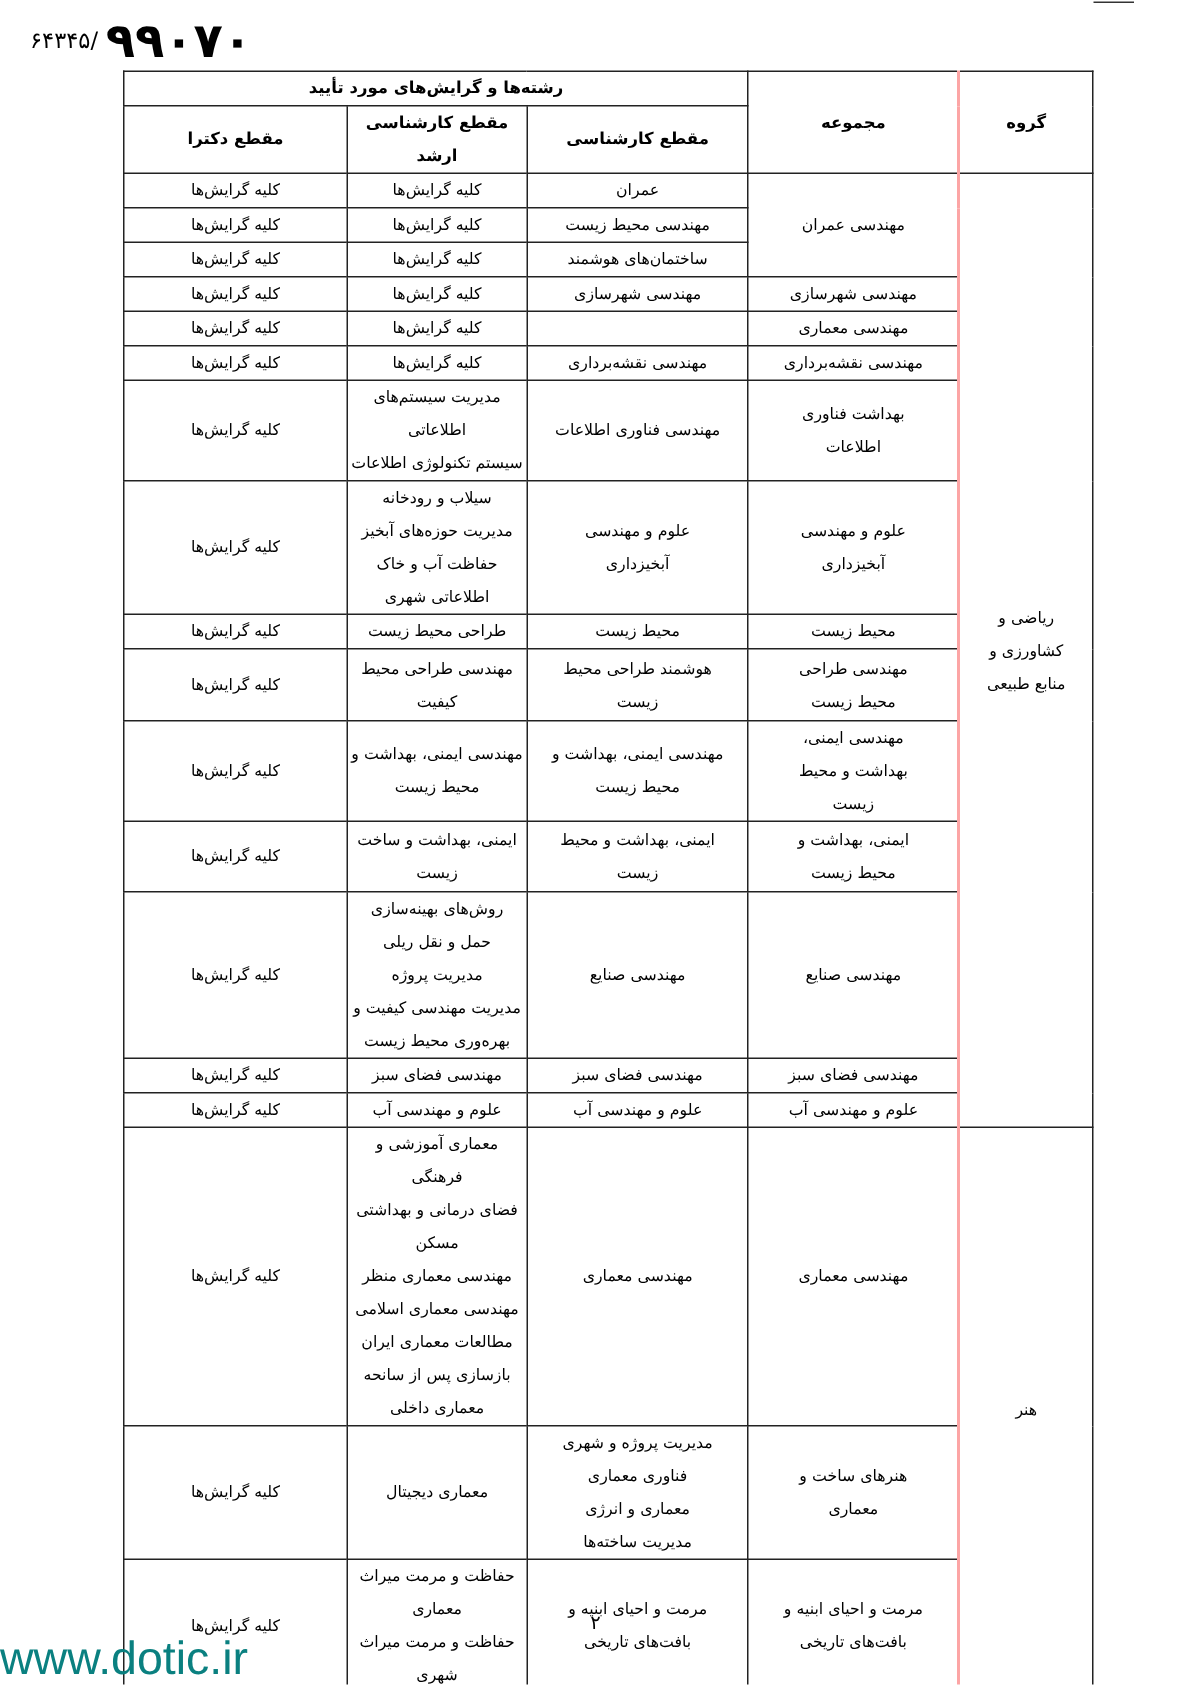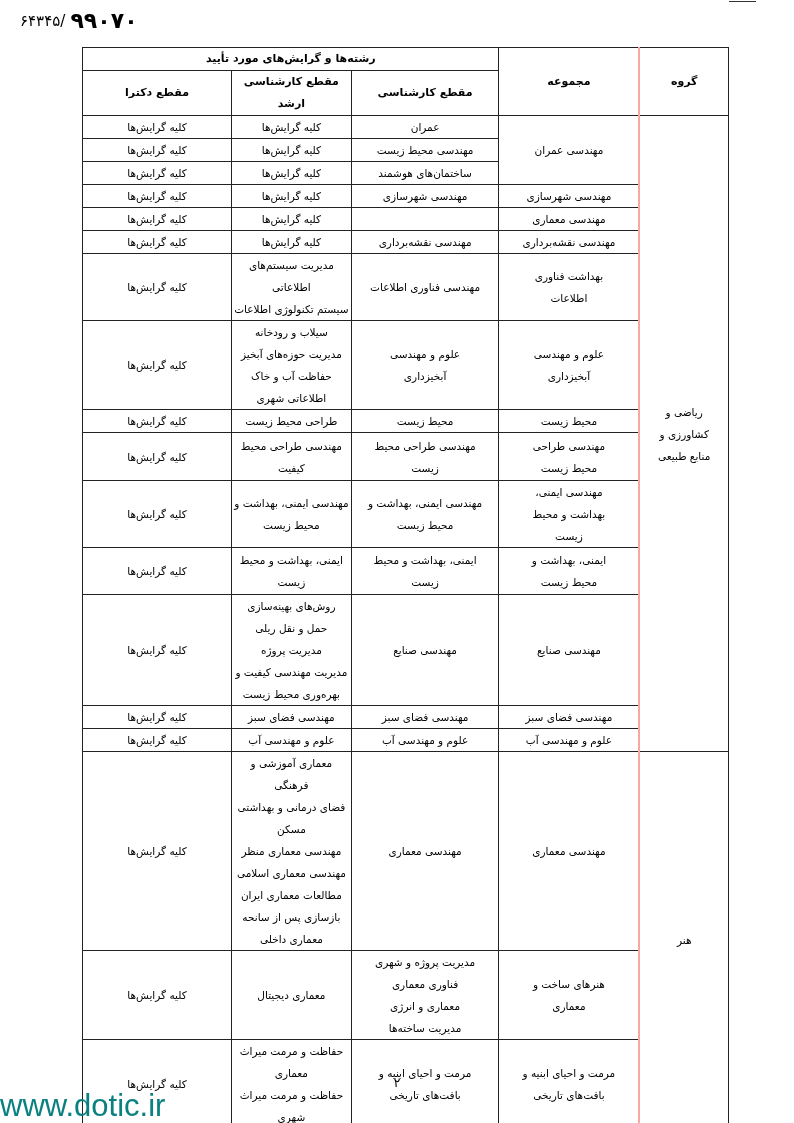--- a/index.html
+++ b/index.html
@@ -1,20 +1,20 @@
 <!DOCTYPE html>
 <html><head>
 <meta charset="utf-8">
 <style>
   html, body { margin:0; padding:0; background:#ffffff; }
   body { width:794px; height:1123px; position:relative; overflow:hidden;
          font-family:"DejaVu Sans", sans-serif; color:#000; }
   .doc-number { position:absolute; top:8px; left:20px; direction:ltr; white-space:nowrap; }
   .doc-number .small { font-size:15px; font-family:"DejaVu Sans", sans-serif; vertical-align:middle; }
-  .doc-number .big { font-size:22px; font-weight:bold; letter-spacing:6px; vertical-align:middle; font-family:"DejaVu Sans", sans-serif;margin-top:20px; }
+  .doc-number .big { font-size:32px; font-weight:bold; letter-spacing:6px; vertical-align:middle; font-family:"DejaVu Sans", sans-serif;margin-top:20px; }
   .top-dash { position:absolute; top:1px; left:729px; width:27px; height:1px; background:#333; }
 
   table.main { position:absolute; left:82px; top:47px; width:647px; border-collapse:collapse;
                direction:rtl; table-layout:fixed; }
   table.main td, table.main th { border:1px solid #222; text-align:center; vertical-align:middle;
                font-size:10.5px; line-height:22px; padding:0 2px; font-weight:normal; }
   table.main th { font-weight:bold; font-size:11px; }
   table.main .grp { border-left:2px solid #fca5a5;margin-left:36px; }
   .cell-line { display:block; line-height:22px; }
   .footer-page { position:absolute; top:1075px; left:0; width:794px; text-align:center; font-size:13px; }
@@ -135,21 +135,21 @@
       <td>طراحی محیط زیست</td>
       <td>کلیه گرایش‌ها</td>
     </tr>
 
     <tr style="height:48px">
       <td>
         <span class="cell-line">مهندسی طراحی</span>
         <span class="cell-line">محیط زیست</span>
       </td>
       <td>
-        <span class="cell-line">مهندسی طراحی محیط</span>
+        <span class="cell-line">هوشمند طراحی محیط</span>
         <span class="cell-line">زیست</span>
       </td>
       <td>مهندسی طراحی محیط کیفیت</td>
       <td>کلیه گرایش‌ها</td>
     </tr>
 
     <tr style="height:63px">
       <td>
         <span class="cell-line">مهندسی ایمنی،</span>
         <span class="cell-line">بهداشت و محیط</span>
@@ -168,21 +168,21 @@
 
     <tr style="height:47px">
       <td>
         <span class="cell-line">ایمنی، بهداشت و</span>
         <span class="cell-line">محیط زیست</span>
       </td>
       <td>
         <span class="cell-line">ایمنی، بهداشت و محیط</span>
         <span class="cell-line">زیست</span>
       </td>
-      <td>ایمنی، بهداشت و محیط زیست</td>
+      <td>ایمنی، بهداشت و ساخت زیست</td>
       <td>کلیه گرایش‌ها</td>
     </tr>
 
     <tr style="height:108px">
       <td>مهندسی صنایع</td>
       <td>مهندسی صنایع</td>
       <td>
         <span class="cell-line">روش‌های بهینه‌سازی</span>
         <span class="cell-line">حمل و نقل ریلی</span>
         <span class="cell-line">مدیریت پروژه</span>

